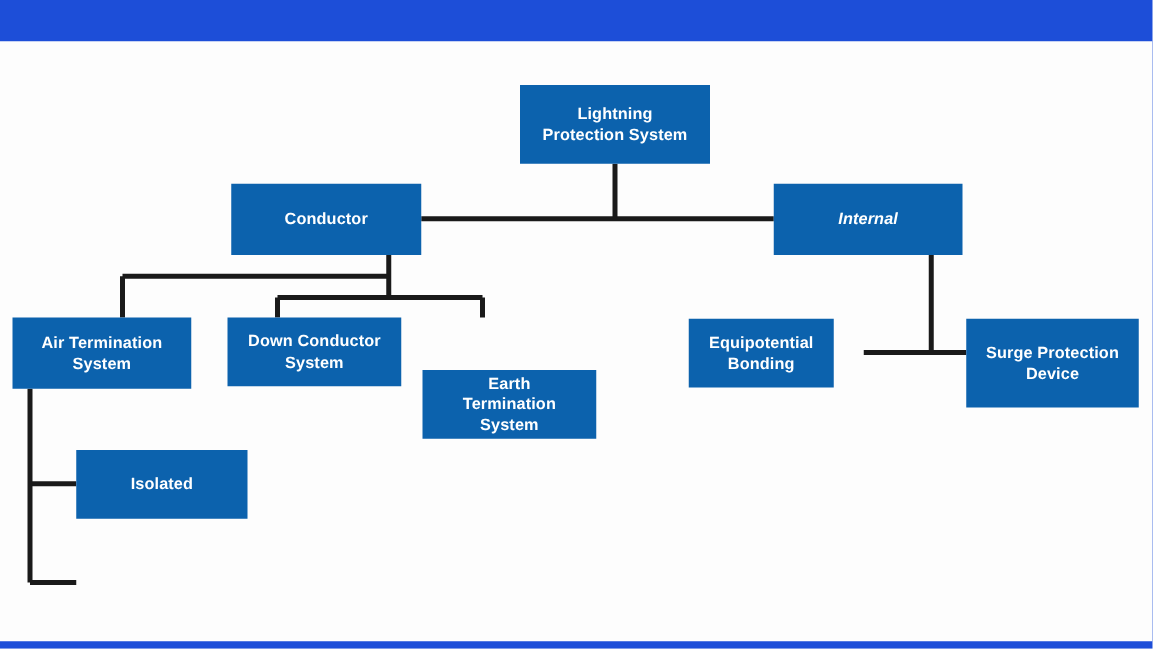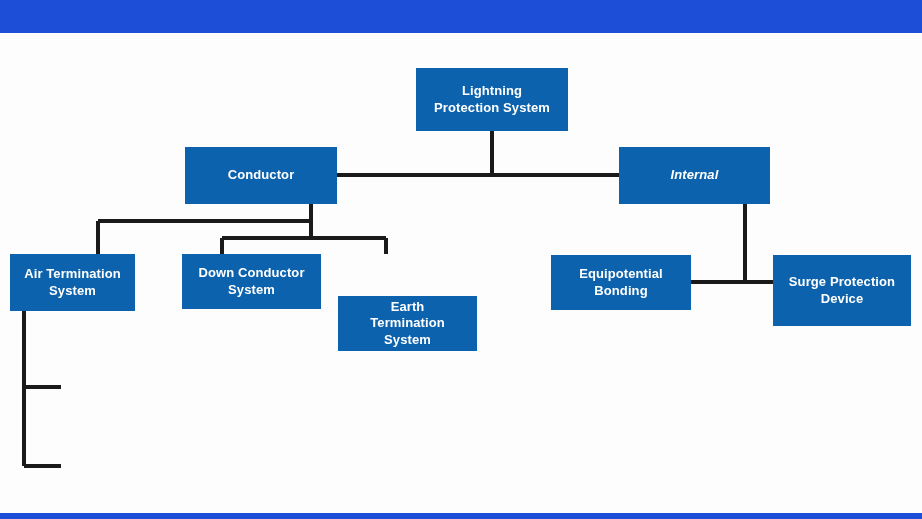--- a/index.html
+++ b/index.html
@@ -91,41 +91,44 @@
   </div>
 
   <div class="node" style="left:185px; top:147px; width:152px; height:57px;">
     <span class="node-label">Conductor</span>
   </div>
 
   <div class="node" style="left:619px; top:147px; width:151px; height:57px;font-style:italic;">
     <span class="node-label">Internal</span>
   </div>
 
-  <div class="node" style="left:10px; top:254px; width:125px; height:57px;">
+  <div class="node" style="left:10px; top:254px; width:143px; height:57px;">
     <span class="node-label">Air Termination
 System</span>
   </div>
 
   <div class="node" style="left:182px; top:254px; width:139px; height:55px;">
     <span class="node-label">Down Conductor
 System</span>
   </div>
 
   <div class="node" style="left:338px; top:260px; width:139px; height:55px;margin-top:36px;">
     <span class="node-label">Earth
 Termination
 System</span>
   </div>
 
-  <div class="node" style="left:551px; top:255px; width:140px; height:55px;justify-content:center;">
+  <div class="node" style="left:551px; top:255px; width:116px; height:55px;justify-content:center;">
     <span class="node-label">Equipotential
 Bonding</span>
   </div>
 
   <div class="node" style="left:773px; top:255px; width:138px; height:71px;">
     <span class="node-label">Surge Protection
 Device</span>
   </div>
 
+  <div class="node" style="left:61px; top:360px; width:137px; height:55px;">
+    <span class="node-label">Isolated</span>
+  </div>
 
 
 </div>
 
 </body></html>

